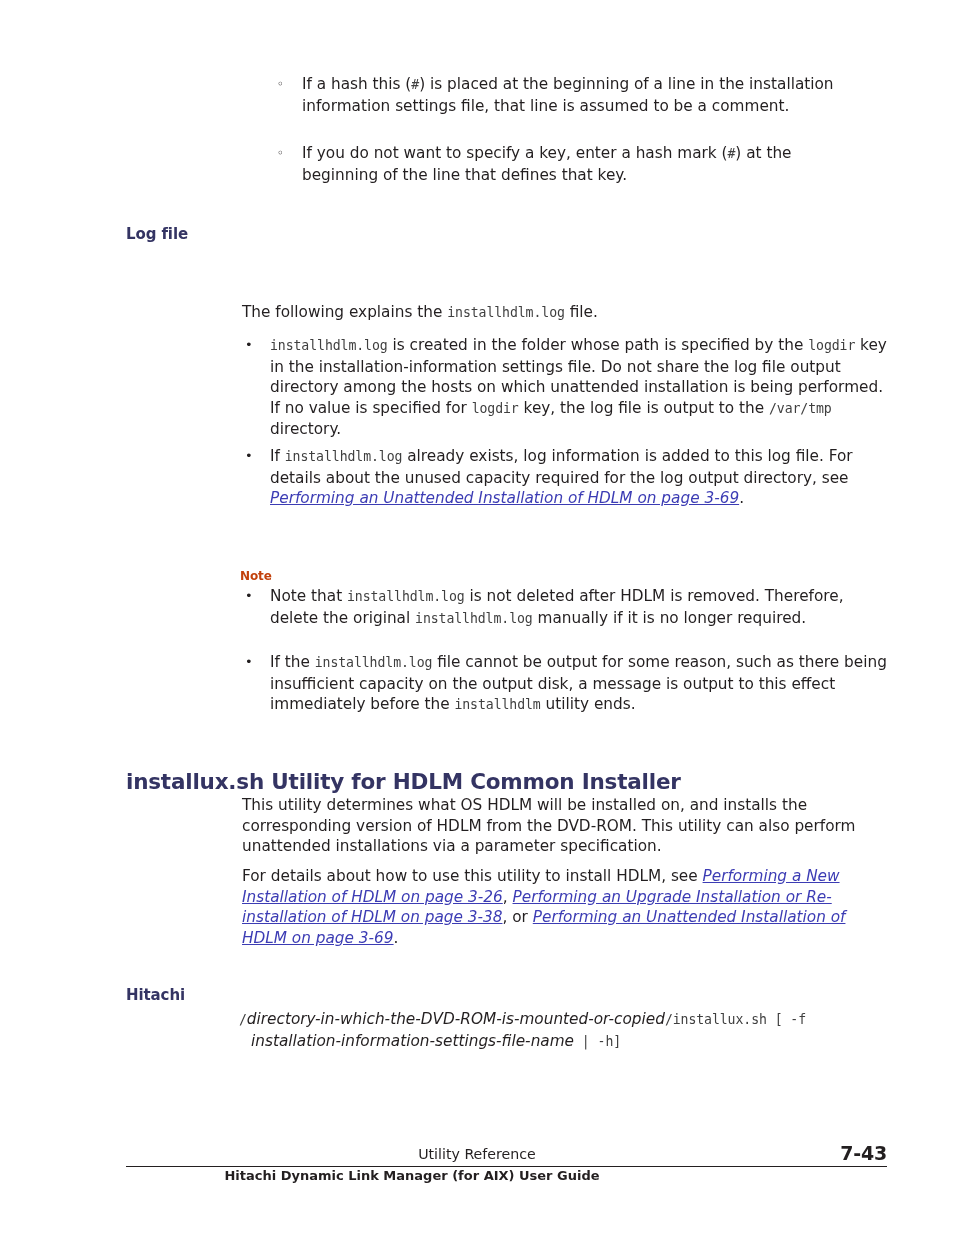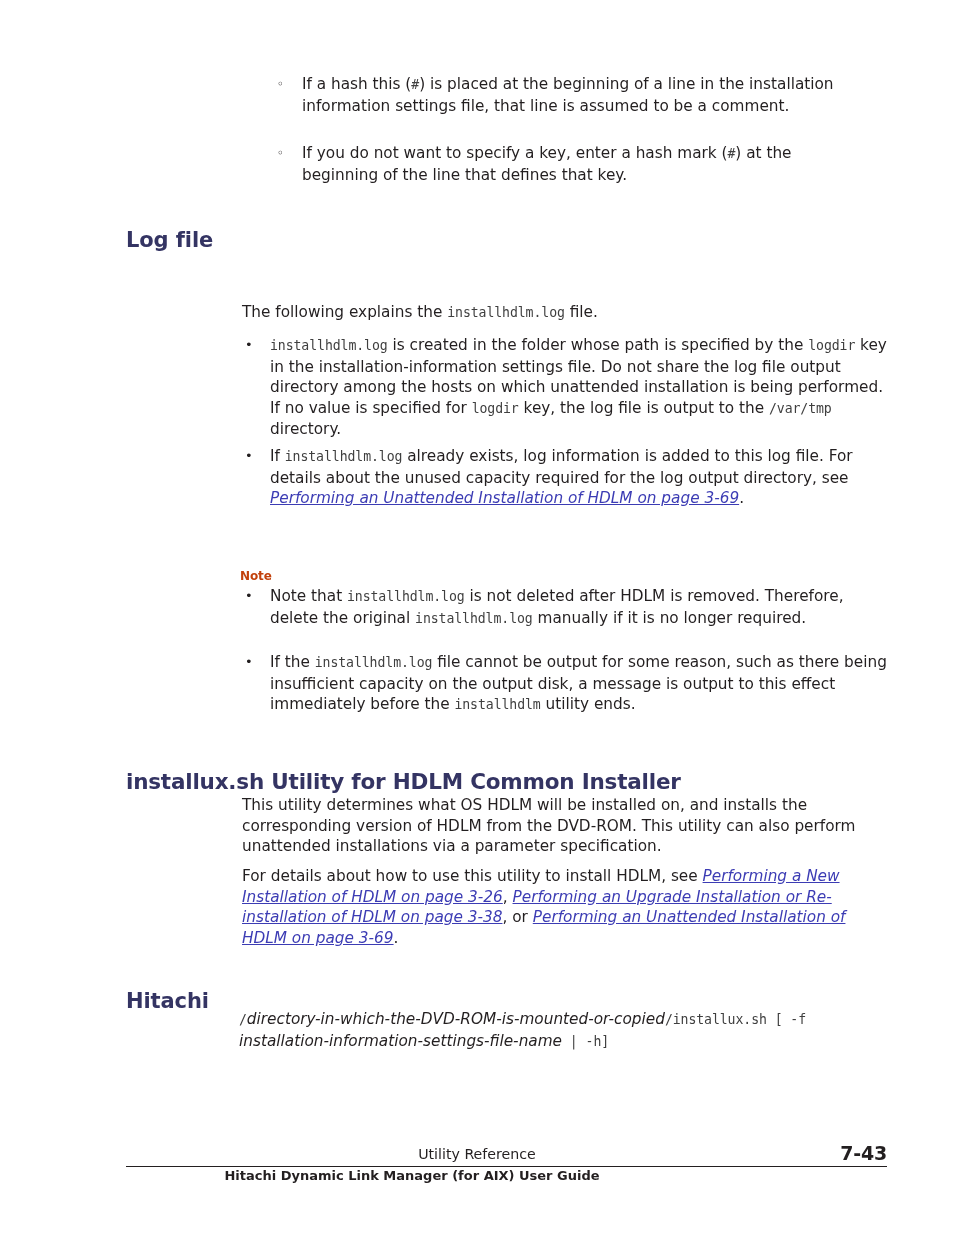--- a/index.html
+++ b/index.html
@@ -50,21 +50,21 @@
     font-size: 21.5px;
     line-height: 24px;
     color: #343463;
     letter-spacing: -0.2px;
   }
 
   .h3 {
     position: absolute;
     font-family: "DejaVu Sans", sans-serif;
     font-weight: bold;
-    font-size: 21px;
+    font-size: 15px;
     line-height: 21px;
     color: #343463;
     letter-spacing: -0.1px;
   }
 
   .h4 {
     position: absolute;
     font-family: "DejaVu Sans", sans-serif;
     font-weight: bold;
     font-size: 12px;
@@ -190,20 +190,20 @@
   </div>
 
   <h2 class="h2" style="left:126px; top:752px;">installux.sh Utility for HDLM Common Installer</h2>
 
   <div class="para" style="left:242px; top:795px; width:645px;"><span>This utility determines what OS HDLM will be installed on, and installs the corresponding version of HDLM from the DVD-ROM. This utility can also perform unattended installations via a parameter specification.</span></div>
 
   <div class="para" style="left:242px; top:866px; width:649px;"><span>For details about how to use this utility to install HDLM, see </span><a class="xref" href="#">Performing a New Installation of HDLM on page 3-26</a><span>, </span><a class="xref" href="#">Performing an Upgrade Installation or Re-installation of HDLM on page 3-38</a><span>, or </span><a class="xref" href="#">Performing an Unattended Installation of HDLM on page 3-69</a><span>.</span></div>
 
   <h3 class="h3" style="left:126px; top:970px;">Hitachi</h3>
 
-  <div class="para" style="left:239px; top:1009px; width:655px;"><span class="mono">/</span><span class="ital" style="font-style: italic;">directory-in-which-the-DVD-ROM-is-mounted-or-copied</span><span class="mono">/installux.sh [ -f </span><span class="ital" style="font-style: italic;">installation-information-settings-file-name</span><span class="mono"> | -h]</span></div>
+  <div class="para" style="left:239px; top:1009px; width:655px;"><span class="mono">/</span><span class="ital" style="font-style: italic;">directory-in-which-the-DVD-ROM-is-mounted-or-copied</span><span class="mono">/installux.sh [ -f </span><span class="ital" style="font-style: italic; margin-left: 12px;">installation-information-settings-file-name</span><span class="mono"> | -h]</span></div>
 
   <div class="footer-chapter">Utility Reference</div>
   <div class="footer-pageno">7-43</div>
   <div class="footer-rule"></div>
   <div class="footer-booktitle">Hitachi Dynamic Link Manager (for AIX) User Guide</div>
 
 </div>
 
 </body></html>

